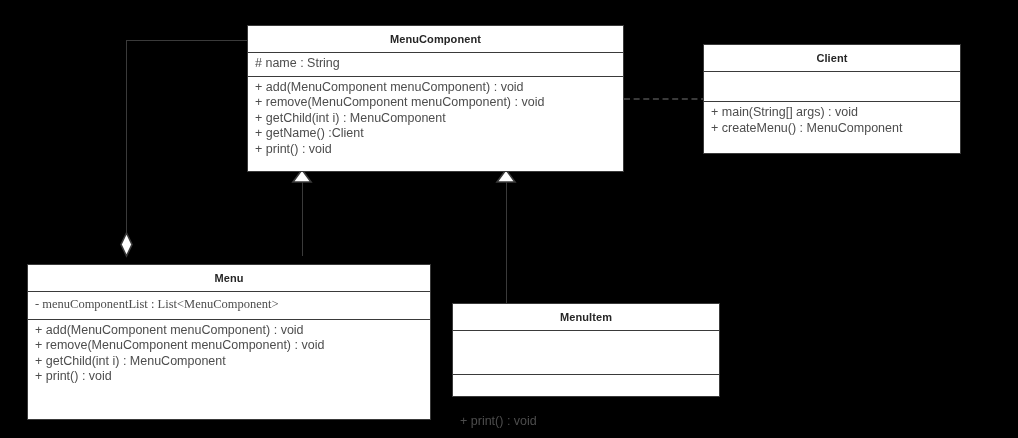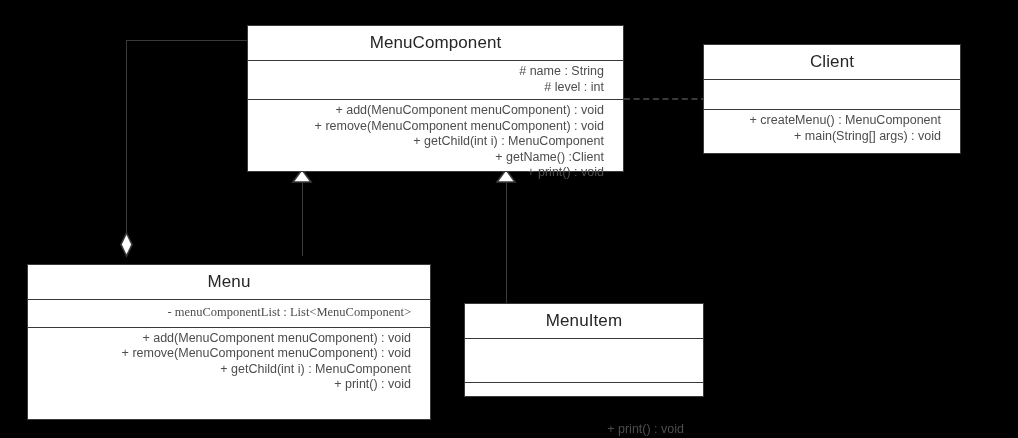--- a/index.html
+++ b/index.html
@@ -18,32 +18,31 @@
   .uml-class {
     position: absolute;
     background: #ffffff;
     border: 1.5px solid #3a3a3a;
     box-sizing: border-box;
     display: flex;
     flex-direction: column;
   }
   .uml-title {
     text-align: center;
-    font-weight: normal;
-    font-size: 17px;
+    font-weight: bold;
+    font-size: 11px;
     color: #262626;
     padding: 7px 4px 7px 4px;
     border-bottom: 1.5px solid #3a3a3a;
     box-sizing: border-box;
     letter-spacing: 0.1px;
   }
   .uml-section {
     box-sizing: border-box;
     padding: 3px 19px 4px 7px;
-    text-align: right;
   }
   .uml-section.attrs {
     border-bottom: 1.5px solid #3a3a3a;
   }
   .uml-section.empty {
     border-bottom: 1.5px solid #3a3a3a;
   }
   .uml-row {
     font-size: 12.5px;
     color: #4d4d4d;
@@ -91,54 +90,53 @@
   <svg class="marker" style="left:496px; top:169px; width:20px; height:14px;" viewBox="0 0 20 14">
     <polygon points="10,0.8 19,13 1,13" fill="#ffffff" stroke="#3a3a3a" stroke-width="1.6"></polygon>
   </svg>
 
   <div class="edge-dashed" style="left:624px; top:98px; width:112px;"></div>
 
   <div class="uml-class" style="left:247px; top:25px; width:377px; height:147px;">
     <div class="uml-title">MenuComponent</div>
     <div class="uml-section attrs">
       <div class="uml-row"># name : String</div>
-      <div class="uml-row"># level : int</div>
     </div>
     <div class="uml-section methods">
       <div class="uml-row">+ add(MenuComponent menuComponent) : void</div>
       <div class="uml-row">+ remove(MenuComponent menuComponent) : void</div>
       <div class="uml-row">+ getChild(int i) : MenuComponent</div>
       <div class="uml-row">+ getName() :Client</div>
       <div class="uml-row">+ print() : void</div>
     </div>
   </div>
 
   <div class="uml-class" style="left:703px; top:44px; width:258px; height:110px;">
     <div class="uml-title">Client</div>
     <div class="uml-section empty" style="height:30px;"></div>
     <div class="uml-section methods">
+      <div class="uml-row">+ main(String[] args) : void</div>
       <div class="uml-row">+ createMenu() : MenuComponent</div>
-      <div class="uml-row">+ main(String[] args) : void</div>
     </div>
   </div>
 
   <div class="uml-class" style="left:27px; top:264px; width:404px; height:156px;">
     <div class="uml-title">Menu</div>
     <div class="uml-section attrs" style="padding-top:5px; padding-bottom:6px;font-family:Liberation Serif, serif;">
       <div class="uml-row">- menuComponentList : List&lt;MenuComponent&gt;</div>
     </div>
     <div class="uml-section methods">
       <div class="uml-row">+ add(MenuComponent menuComponent) : void</div>
       <div class="uml-row">+ remove(MenuComponent menuComponent) : void</div>
       <div class="uml-row">+ getChild(int i) : MenuComponent</div>
       <div class="uml-row">+ print() : void</div>
     </div>
   </div>
 
-  <div class="uml-class" style="left:464px; top:303px; width:240px; height:94px;gap:36px;">
+  <div class="uml-class" style="left:452px; top:303px; width:268px; height:94px;gap:36px;">
     <div class="uml-title">MenuItem</div>
     <div class="uml-section empty" style="height:28px;"></div>
     <div class="uml-section methods">
       <div class="uml-row">+ print() : void</div>
     </div>
   </div>
 
 </div>
 
 </body></html>

